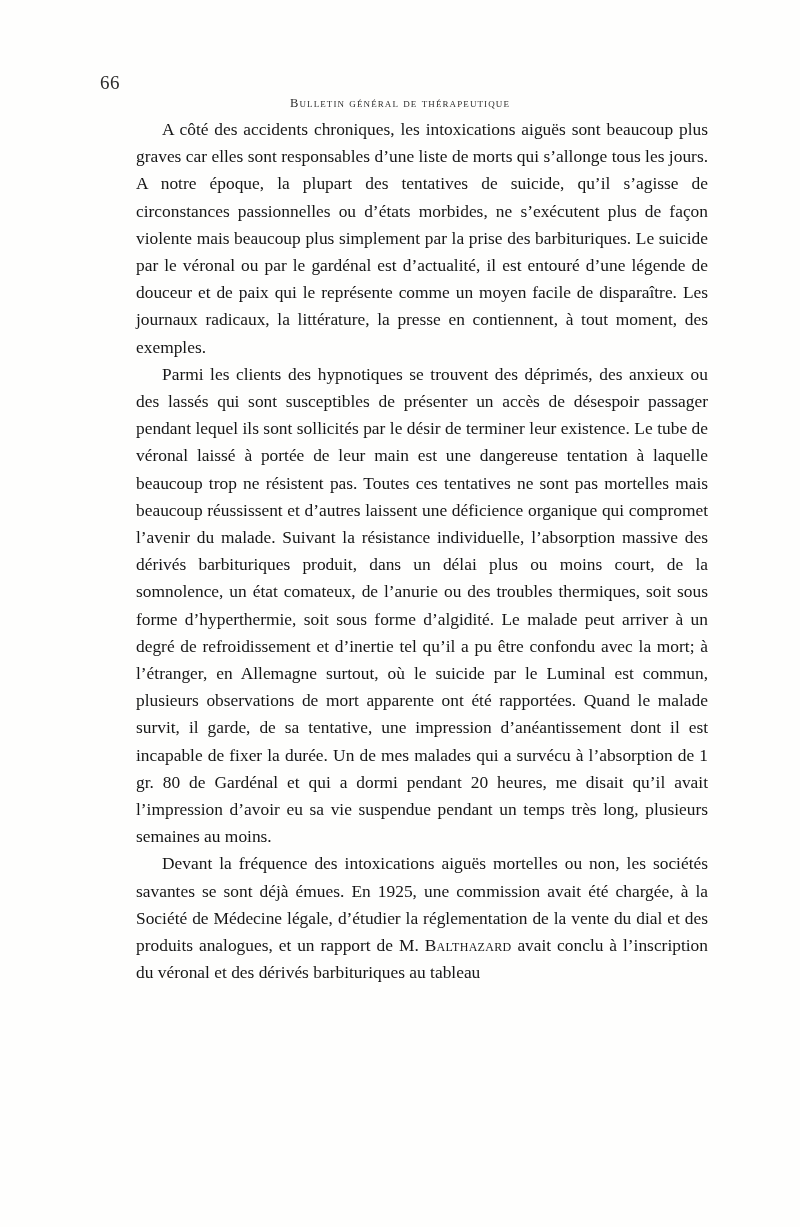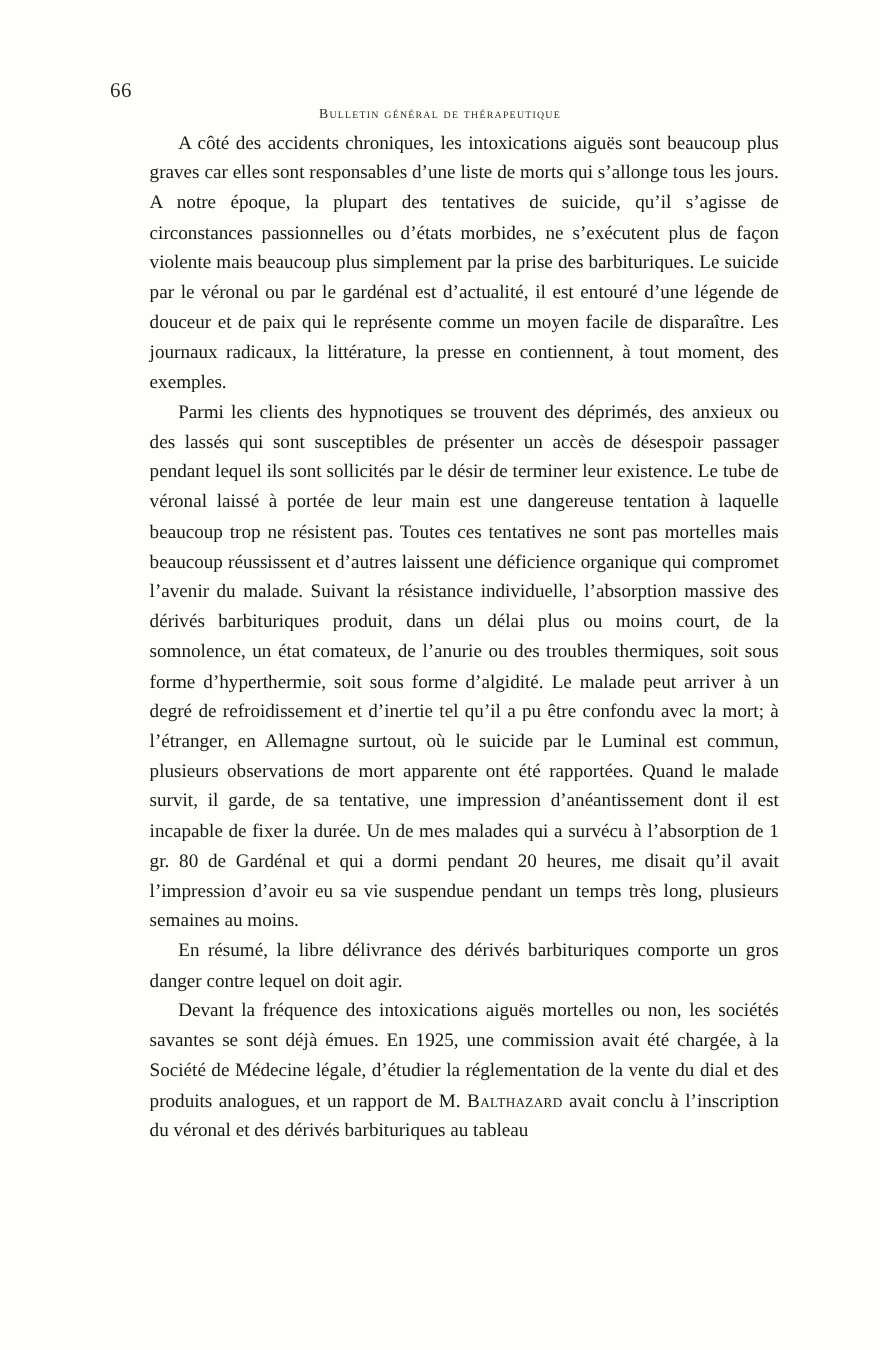--- a/index.html
+++ b/index.html
@@ -80,17 +80,16 @@
 <div class="page">
 
   <div class="header-row">
     <div class="folio">66</div>
     <div class="running-head">BULLETIN GÉNÉRAL DE THÉRAPEUTIQUE</div>
   </div>
 
   <div class="body-text">
     <p>A côté des accidents chroniques, les intoxications aiguës sont beaucoup plus graves car elles sont responsables d’une liste de morts qui s’allonge tous les jours. A notre époque, la plupart des tentatives de suicide, qu’il s’agisse de circonstances passionnelles ou d’états morbides, ne s’exécutent plus de façon violente mais beaucoup plus simplement par la prise des barbituriques. Le suicide par le véronal ou par le gardénal est d’actualité, il est entouré d’une légende de douceur et de paix qui le représente comme un moyen facile de disparaître. Les journaux radicaux, la littérature, la presse en contiennent, à tout moment, des exemples.</p>
     <p>Parmi les clients des hypnotiques se trouvent des déprimés, des anxieux ou des lassés qui sont susceptibles de présenter un accès de désespoir passager pendant lequel ils sont sollicités par le désir de terminer leur existence. Le tube de véronal laissé à portée de leur main est une dangereuse tentation à laquelle beaucoup trop ne résistent pas. Toutes ces tentatives ne sont pas mortelles mais beaucoup réussissent et d’autres laissent une déficience organique qui compromet l’avenir du malade. Suivant la résistance individuelle, l’absorption massive des dérivés barbituriques produit, dans un délai plus ou moins court, de la somnolence, un état comateux, de l’anurie ou des troubles thermiques, soit sous forme d’hyperthermie, soit sous forme d’algidité. Le malade peut arriver à un degré de refroidissement et d’inertie tel qu’il a pu être confondu avec la mort; à l’étranger, en Allemagne surtout, où le suicide par le Luminal est commun, plusieurs observations de mort apparente ont été rapportées. Quand le malade survit, il garde, de sa tentative, une impression d’anéantissement dont il est incapable de fixer la durée. Un de mes malades qui a survécu à l’absorption de 1 gr. 80 de Gardénal et qui a dormi pendant 20 heures, me disait qu’il avait l’impression d’avoir eu sa vie suspendue pendant un temps très long, plusieurs semaines au moins.</p>
-    <p>En résumé, la libre délivrance des dérivés barbituriques comporte un gros danger contre lequel on doit agir.</p>
     <p><span>Devant la fréquence des intoxications aiguës mortelles ou non, les sociétés savantes se sont déjà émues. En 1925, une commission avait été chargée, à la Société de Médecine légale, d’étudier la réglementation de la vente du dial et des produits analogues, et un rapport de M. </span><span class="smallcaps">Balthazard</span><span> avait conclu à l’inscription du véronal et des dérivés barbituriques au tableau</span></p>
   </div>
 
 </div>
 
 </body></html>

